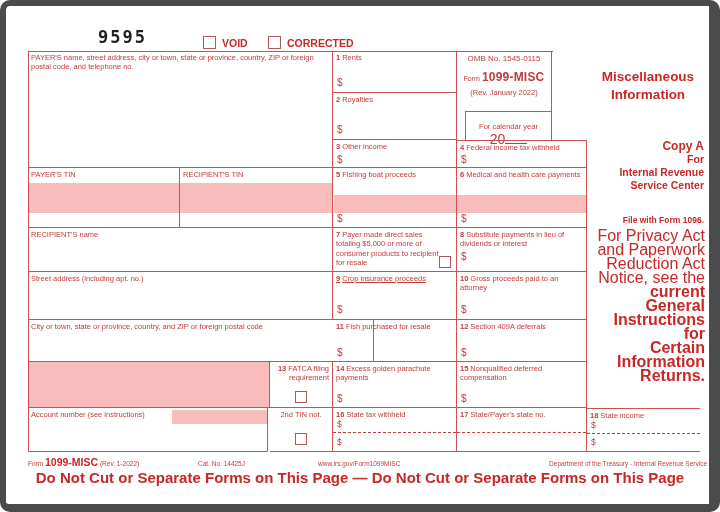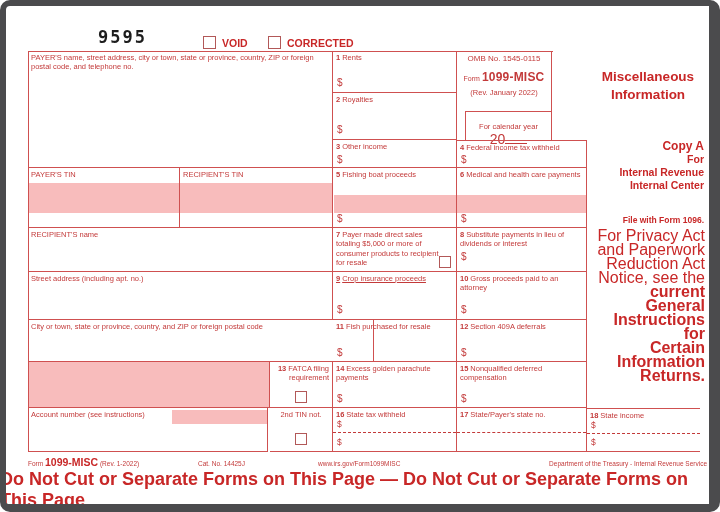--- a/index.html
+++ b/index.html
@@ -26,21 +26,21 @@
   .hdrchk-label{position:absolute;color:var(--bright);font-weight:bold;font-size:10.5px;z-index:5;}
   .code9595{position:absolute;left:98px;top:27px;font-family:"DejaVu Sans Mono",monospace;font-weight:bold;font-size:17px;letter-spacing:2px;color:#1d1d1d;z-index:5;}
   .misc-title{left:588px;top:68px;width:120px;text-align:center;font-weight:bold;font-size:13.5px;line-height:1.35;}
   .copyA{left:590px;top:139px;width:114px;text-align:right;font-weight:bold;font-size:10.5px;line-height:1.2;}
   .copyA .big{font-size:12px;}
   .file1096{left:590px;top:215px;width:114px;text-align:right;font-weight:bold;font-size:8.5px;}
   .privacy{left:588px;top:229px;width:117px;text-align:right;font-size:16px;line-height:14px;}
   .privacy .b{font-weight:bold;}
   .ftr{position:absolute;color:var(--text);font-size:6.5px;z-index:5;}
   .ftr b{font-size:10.5px;color:var(--bright);}
-  .donotcut{position:absolute;left:0;top:469px;width:720px;text-align:left;color:var(--bright);font-weight:bold;font-size:18px;z-index:5;}
+  .donotcut{position:absolute;left:0;top:469px;width:720px;text-align:center;color:var(--bright);font-weight:bold;font-size:15px;z-index:5;}
   .lblR{text-align:right;}
   .center{text-align:center;}
   .omb-line1{font-size:8px;}
   .omb-form{margin-top:6px;}
   .omb-form .fw{font-size:7px;}
   .omb-form b{font-size:12px;letter-spacing:0.2px;}
   .omb-rev{font-size:7.5px;margin-top:3px;}
   .calbox{position:absolute;left:8px;top:60px;right:0;bottom:0;border-top:1px solid var(--line);border-left:1px solid var(--line);text-align:center;padding-top:10px;box-sizing:border-box;}
   .yearline{display:inline-block;width:22px;height:9px;border-bottom:1px solid var(--text);}
   .yr{font-size:14px;}
@@ -180,21 +180,21 @@
   </div>
 
   <div class="rc misc-title">
     <div>Miscellaneous</div>
     <div>Information</div>
   </div>
   <div class="rc copyA">
     <div class="big">Copy A</div>
     <div>For</div>
     <div>Internal Revenue</div>
-    <div>Internal Center</div>
+    <div>Service Center</div>
   </div>
   <div class="rc file1096">File with Form 1096.</div>
   <div class="rc privacy">
     <div>For Privacy Act</div>
     <div>and Paperwork</div>
     <div>Reduction Act</div>
     <div>Notice, see the</div>
     <div class="b">current General</div>
     <div class="b">Instructions for</div>
     <div class="b">Certain</div>

